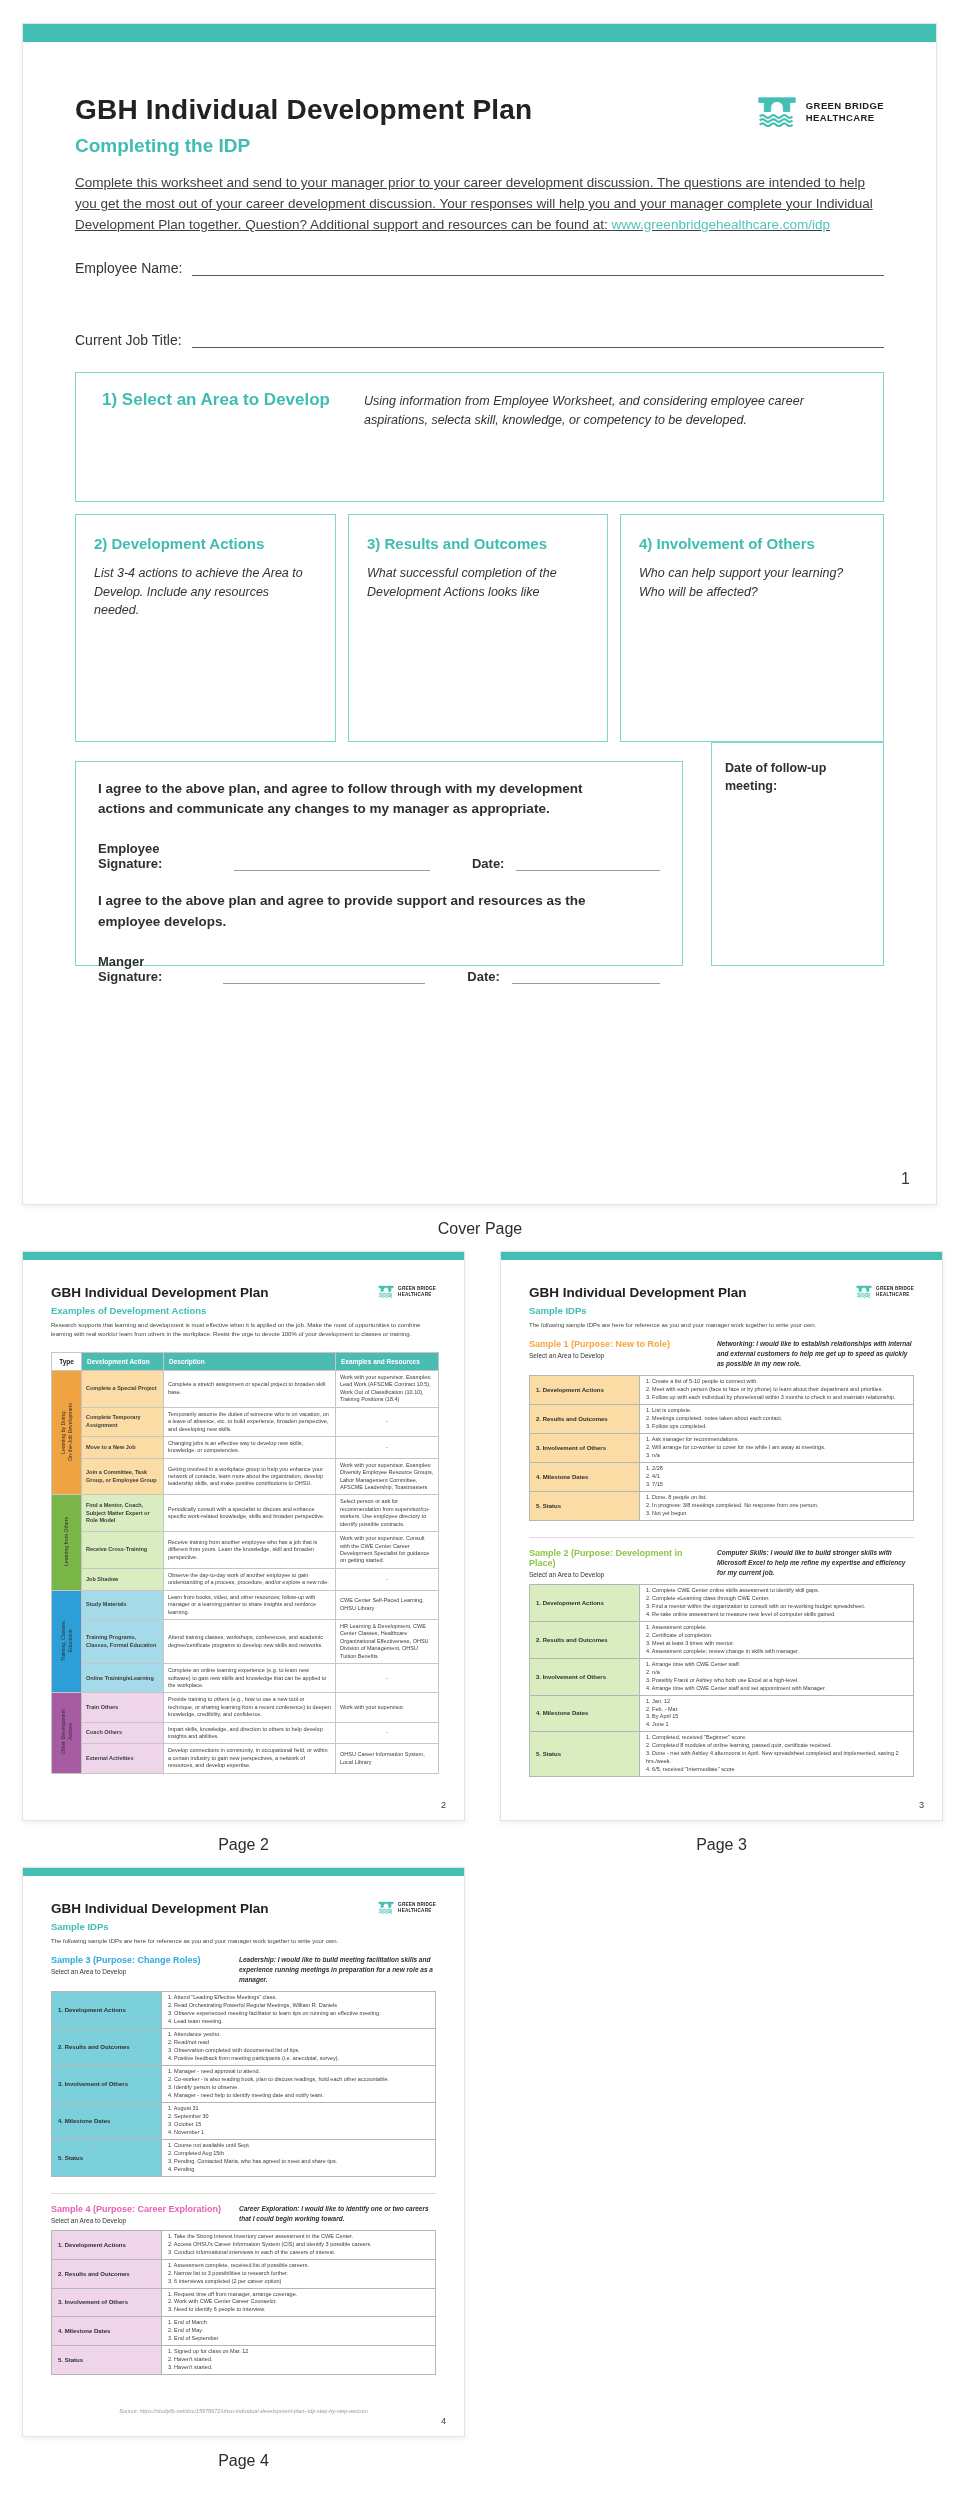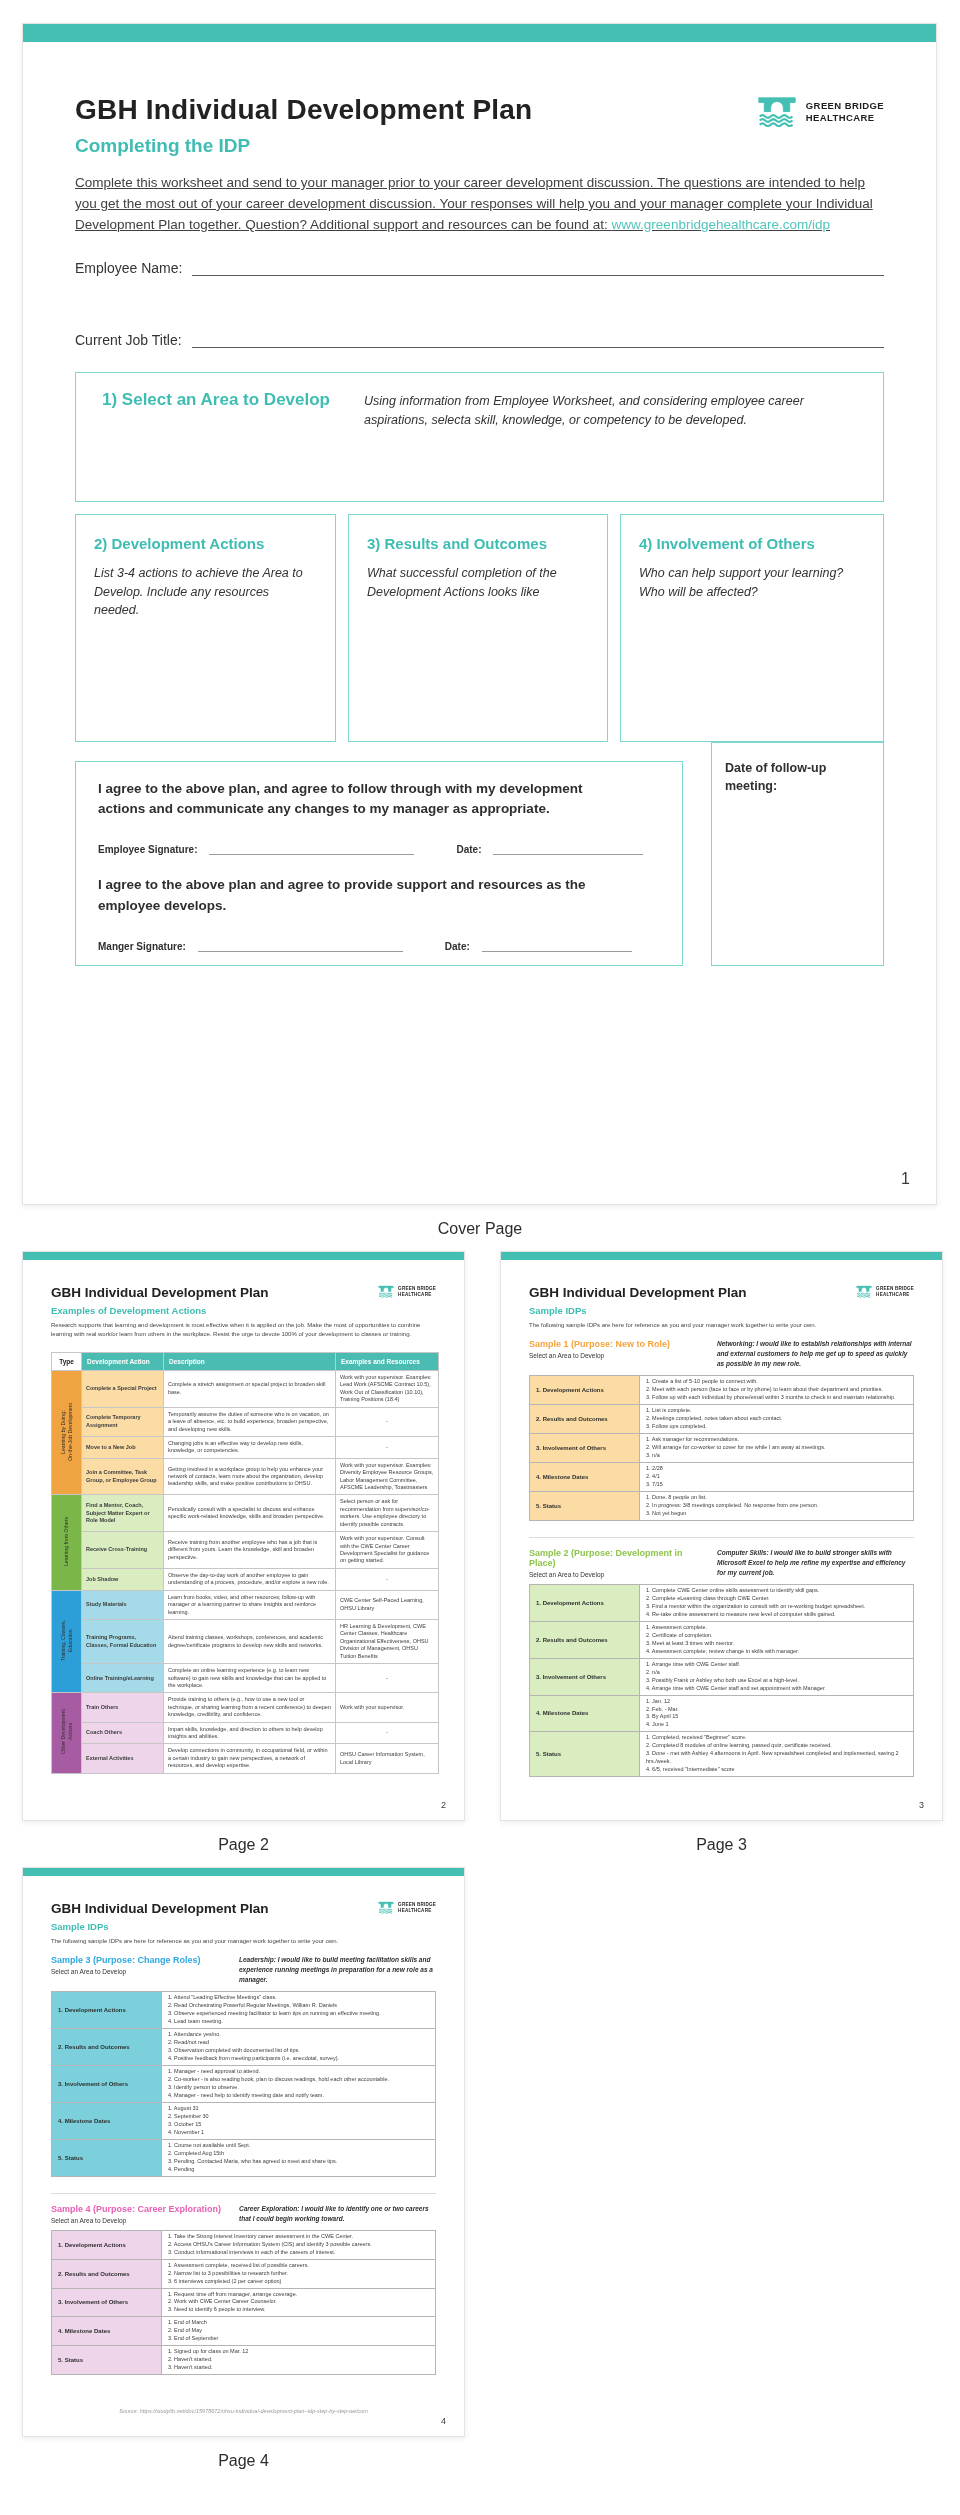--- a/index.html
+++ b/index.html
@@ -30,21 +30,21 @@
   .box1 .box-desc{font-size:12.5px;line-height:1.55;flex:1;max-width:470px;margin-top:2px;}
   .box-row{display:flex;gap:12px;margin-top:12px;}
   .box-row .box{height:228px;padding:20px 18px;}
   .box-row .box .box-title{display:block;font-size:15px;}
   .box-row .box .box-desc{display:block;font-size:12.5px;line-height:1.5;margin-top:12px;}
   .row3 .box{flex:1;}
   .sig-row{display:flex;gap:28px;margin-top:0;align-items:flex-end;}
   .sigbox{flex:0 0 608px;height:205px;padding:17px 22px;}
   .sigbox p{margin:0;font-size:13.5px;font-weight:600;color:#2f2f2f;line-height:1.5;max-width:520px;}
   .sigbox .statement2{margin-top:20px;}
-  .sigline-row{display:flex;align-items:flex-end;margin-top:22px;font-size:10px;font-weight:bold;color:#2f2f2f;}
+  .sigline-row{display:flex;align-items:flex-end;margin-top:22px;font-size:13px;font-weight:bold;color:#2f2f2f;}
   .sline{border-bottom:1.5px solid #9a9a9a;height:13px;}
   .sline.long{width:205px;margin-left:12px;}
   .sline.short{width:150px;margin-left:12px;}
   .sigline-row .date-label{margin-left:42px;}
   .followup{flex:1;height:224px;padding:15px 13px;}
   .followup .box-label{font-size:12.5px;font-weight:bold;color:#2f2f2f;}
   .cover .pageno{position:absolute;right:26px;bottom:16px;font-size:16px;color:#3a3a3a;}
 
   
   .thumb-row{display:flex;gap:35px;margin-left:22px;}

